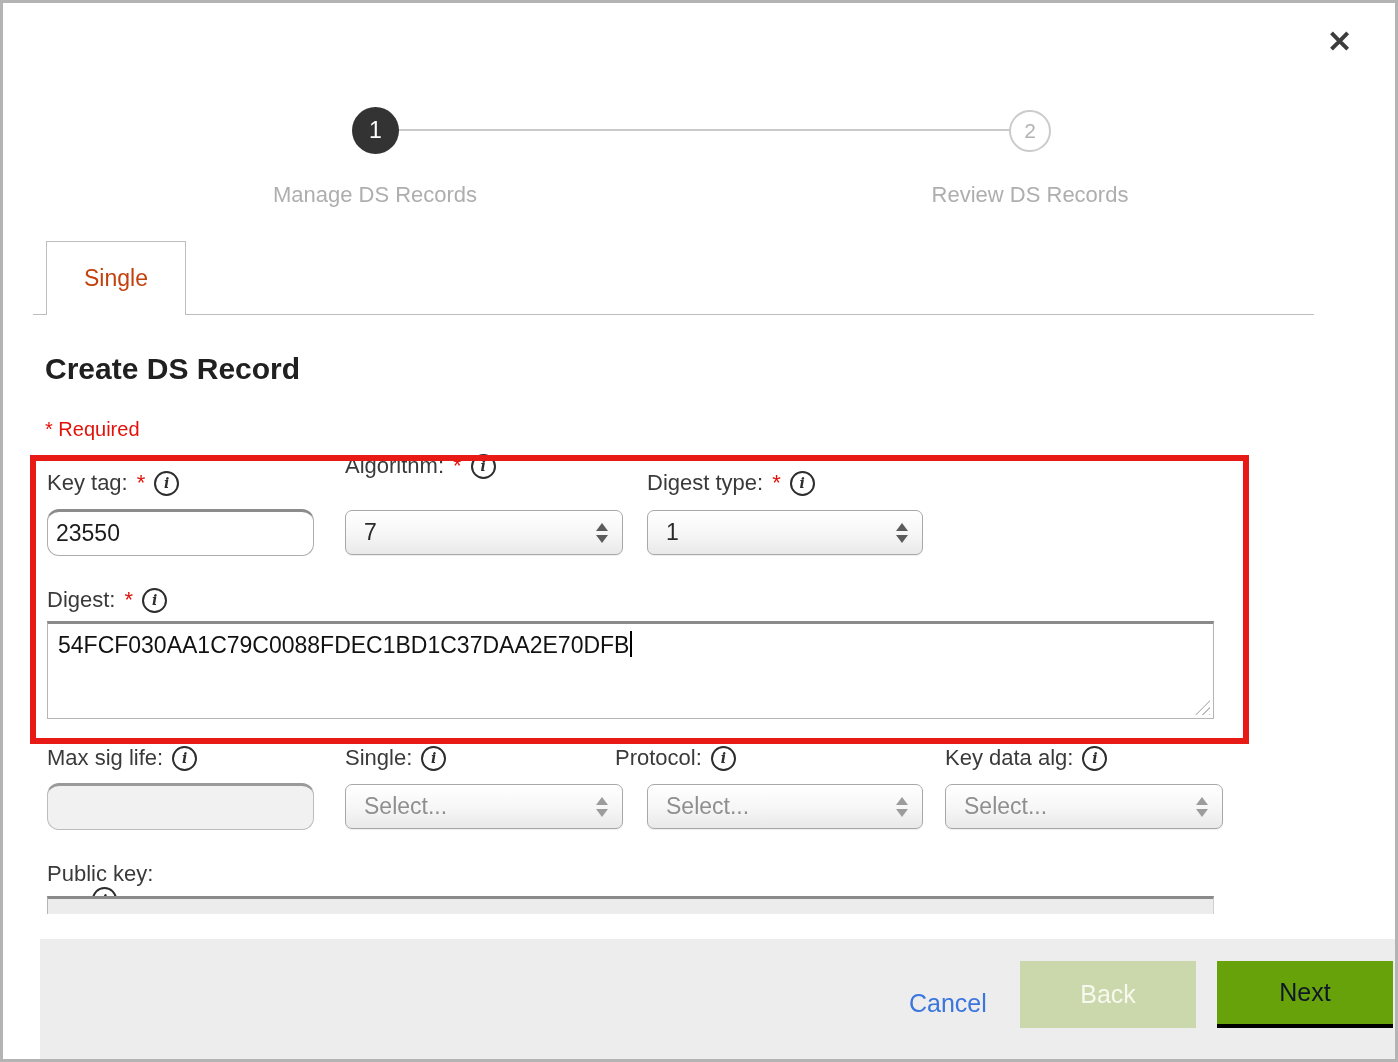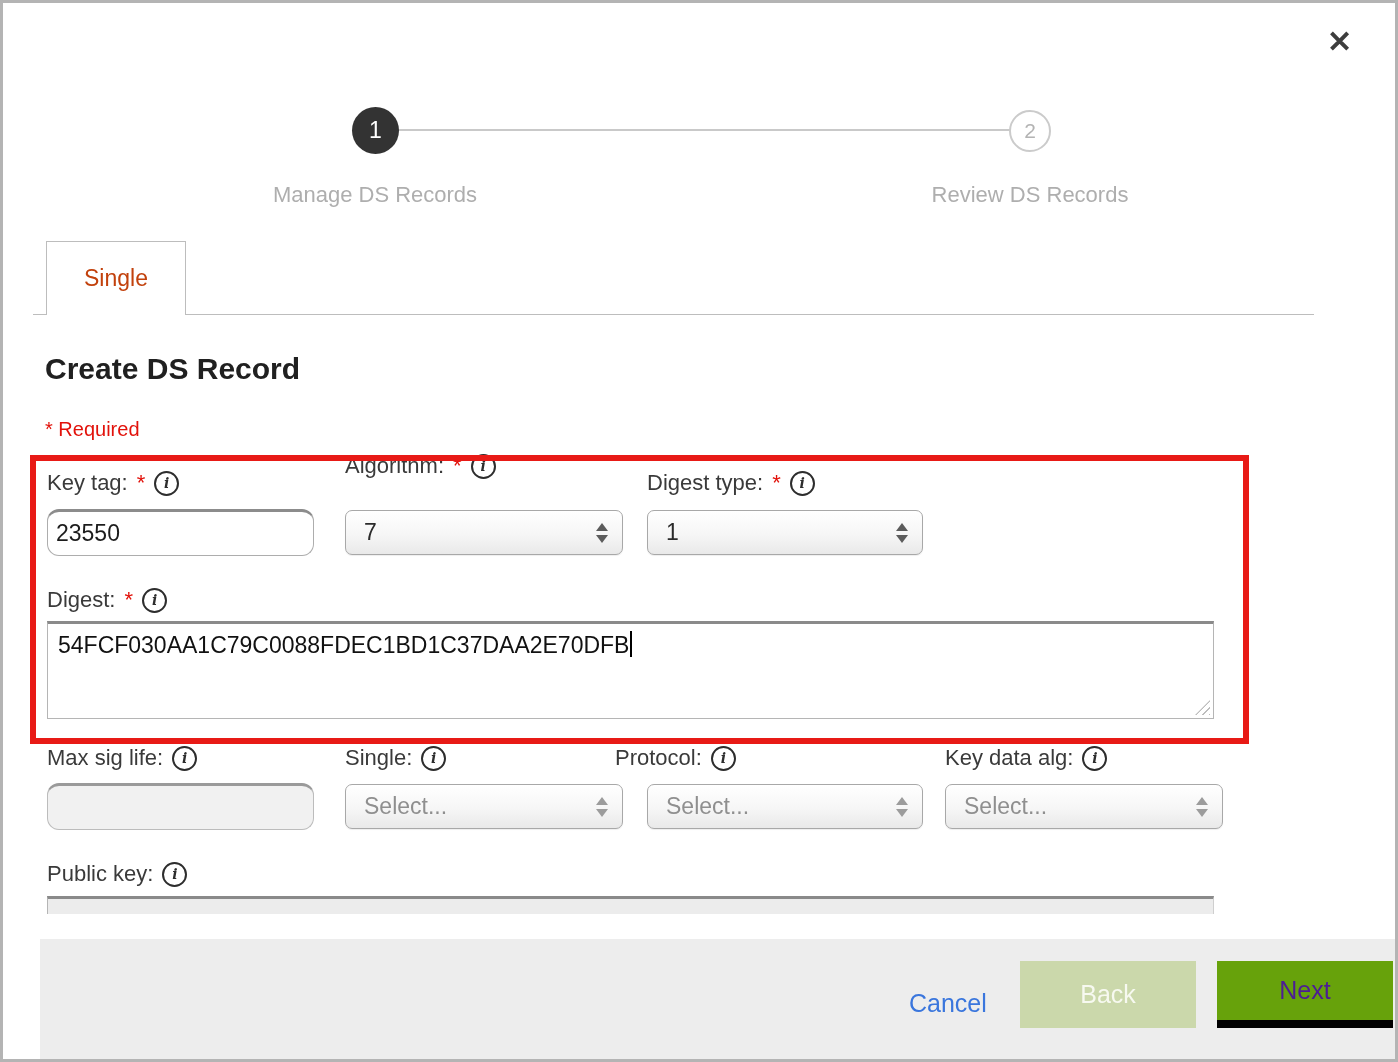--- a/index.html
+++ b/index.html
@@ -84,21 +84,21 @@
     border-top:3px solid #8a8a8a;border-left:1px solid #b5b5b5;border-right:1px solid #cfcfcf;
     background:#ececec;cursor:text;
   }
   
   .footer{position:absolute;left:0;right:0;bottom:0;height:120px;background:#ededed;margin-left:37px;}
   .cancel-link{position:absolute;left:869px;top:50px;font-size:25px;color:#3a76dd;cursor:pointer;}
   .btn{position:absolute;top:22px;width:176px;height:67px;box-sizing:border-box;border:none;
     display:flex;align-items:center;justify-content:center;font-size:25px;cursor:pointer;
     font-family:"Liberation Sans", sans-serif;}
   .btn.back{left:980px;background:#cbd8ab;color:#f7f9f0;}
-  .btn.next{left:1177px;background:#67a20b;color:#4c1d95;border-bottom:8px solid #000000;text-align:center;}
+  .btn.next{left:1177px;background:#67a20b;color:#0f172a;border-bottom:4px solid #000000;text-align:center;}
 </style>
 </head>
 <body>
 
 <div id="app">
 
   <div class="close-btn">✕</div>
 
   <div class="step-line"></div>
   <div class="step-circle active">
@@ -195,21 +195,21 @@
       </span>
   </div>
   <div class="select placeholder" style="left:942px;top:781px;width:278px;">
     <span>Select...</span>
     <span class="select-arrows">
         <span class="arr-up"></span>
         <span class="arr-down"></span>
       </span>
   </div>
 
-  <div class="field-label" style="left:44px;top:858px;">
+  <div class="field-label" style="left:44px;top:858px;flex-direction:column;">
     <span>Public key:</span>
     <span class="info">i</span>
   </div>
   <div class="textarea-stub"></div>
 
   <div class="footer">
     <span class="cancel-link">Cancel</span>
     <div class="btn back">Back</div>
     <div class="btn next">Next</div>
   </div>

